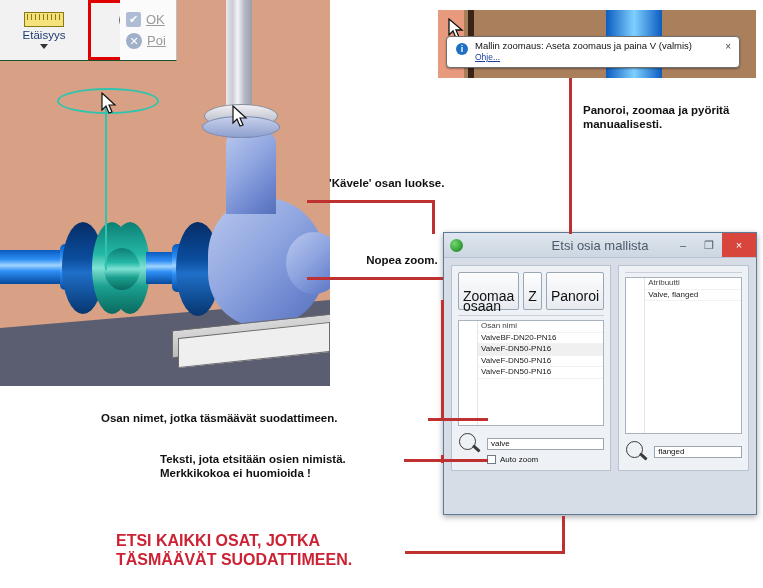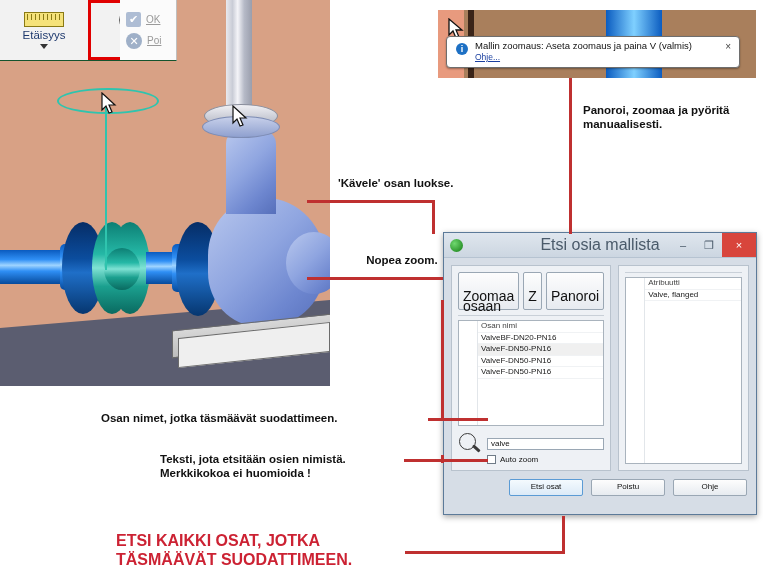--- a/index.html
+++ b/index.html
@@ -36,41 +36,41 @@
      background:repeating-linear-gradient(to right,#8a7a14 0 1px,transparent 1px 4px);}
   .caret{width:0;height:0;border-left:4px solid transparent;border-right:4px solid transparent;border-top:5px solid #333;margin-top:1px;}
   .mag{position:relative;width:26px;height:26px;}
   .mag::before{content:"";position:absolute;left:0;top:0;width:20px;height:20px;border:2px solid #5c5c5c;border-radius:50%;box-sizing:border-box;}
   .mag::after{content:"";position:absolute;left:16px;top:17px;width:9px;height:3px;background:#5c5c5c;transform:rotate(42deg);border-radius:1px;}
   #etsi-cell{border:3px solid #e00000;box-sizing:border-box;}
   #ok-panel{left:120px;top:0;width:56px;height:60px;background:#fbfbfb;display:flex;flex-direction:column;justify-content:center;gap:6px;padding-left:6px;box-sizing:border-box;}
   .okrow{display:flex;align-items:center;gap:5px;}
   .okbox{width:15px;height:15px;background:#aebdd4;border-radius:2px;color:#fff;font-size:11px;line-height:15px;text-align:center;}
   .xcirc{width:16px;height:16px;background:#9fb0c8;border-radius:50%;color:#fff;font-size:11px;line-height:16px;text-align:center;}
-  .oklabel{font-size:10px;color:#9a9a9a;text-decoration:underline;}
+  .oklabel{font-size:13px;color:#9a9a9a;text-decoration:underline;}
 
   
   #mini{left:438px;top:10px;width:318px;height:68px;overflow:hidden;border:0;}
   #mini-bg{position:absolute;inset:0;background:#a97f5c;}
   .mini-stripe{position:absolute;top:0;bottom:0;}
   .mini-tooltip{position:absolute;left:8px;top:26px;width:292px;height:30px;background:#fff;border:1px solid #6e6e6e;border-radius:4px;
      box-shadow:0 1px 2px rgba(0,0,0,.35);}
   .mini-tip-text{position:absolute;left:28px;top:3px;font-size:9.5px;color:#111;white-space:nowrap;}
   .mini-tip-link{position:absolute;left:28px;top:15px;font-size:8.5px;color:#1a3fa0;text-decoration:underline;}
   .mini-info{position:absolute;left:9px;top:6px;width:12px;height:12px;border-radius:50%;background:#1d70c4;color:#fff;font-size:9px;
      line-height:12px;text-align:center;font-weight:bold;}
   .mini-x{position:absolute;right:8px;top:4px;font-size:10px;color:#444;}
 
   
   #dialog{left:443px;top:232px;width:314px;height:283px;background:#d6dde6;border:1px solid #5c7a99;
      box-shadow:0 2px 6px rgba(0,0,0,.35);box-sizing:border-box;}
   #dlg-title{height:24px;background:linear-gradient(to bottom,#dfe6ee,#ccd6e1);display:flex;align-items:center;position:relative;
      border-bottom:1px solid #b6c3d1;}
   .dlg-icon{width:13px;height:13px;border-radius:50%;background:radial-gradient(circle at 35% 35%,#6fd86f,#137a13);margin-left:6px;}
-  .dlg-title-text{position:absolute;left:0;right:0;text-align:center;font-size:16px;color:#4a5a6a;}
+  .dlg-title-text{position:absolute;left:0;right:0;text-align:center;font-size:13px;color:#4a5a6a;}
   .dlg-btns{position:absolute;right:0;top:0;display:flex;height:24px;}
   .dlg-btn{width:26px;display:flex;align-items:center;justify-content:center;font-size:11px;color:#4a5a6a;}
   .dlg-close{width:34px;background:#d8453c;color:#fff;}
   #dlg-body{padding:7px;box-sizing:border-box;height:259px;}
   .panes{display:flex;gap:7px;height:206px;}
   .pane{background:#eef1f5;border:1px solid #b8c2cd;box-sizing:border-box;padding:6px;flex:1;display:flex;flex-direction:column;}
   .pane-left{flex:0 0 146px;}
   .btnrow{display:flex;gap:4px;justify-content:center;margin-bottom:5px;}
   .wbtn{background:linear-gradient(to bottom,#fdfdfd,#e7ebf0);border:1px solid #9aa7b4;border-radius:2px;font-size:14px;color:#111;
     padding:18px 4px;box-sizing:border-box;height:14px;line-height:10px;cursor:default;font-family:"Liberation Sans",sans-serif;}
@@ -229,32 +229,33 @@
 
       <div class="pane">
         <div class="sep"></div>
         <div class="listbox">
           <div class="gutter"></div>
           <div class="rows">
             <div class="lrow header">Atribuutti</div>
             <div class="lrow">Valve, flanged</div>
           </div>
         </div>
+        <div class="searchrow">
+          <div class="mag2"></div>
+          <div style="flex:1;">
+            <input class="txtfield" value="flanged" style="">
+          </div>
+        </div>
       </div>
     </div>
 
-    <div class="footer">
-      <div class="fbtn primary">Etsi osat</div>
-      <div class="fbtn">Poistu</div>
-      <div class="fbtn">Ohje</div>
-    </div>
-  </div>
-</div>
-
-<div class="abs anno" style="left:338px;top:176px;width:180px;">'Kävele' osan luokse.</div>
+  </div>
+</div>
+
+<div class="abs anno" style="left:329px;top:176px;width:180px;">'Kävele' osan luokse.</div>
 <div class="rline h" style="left:307px;top:200px;width:128px;"></div>
 <div class="rline v" style="left:432px;top:200px;height:34px;"></div>
 
 <div class="abs anno" style="left:312px;top:253px;width:180px;text-align:center;">Nopea zoom.</div>
 <div class="rline h" style="left:307px;top:277px;width:136px;"></div>
 
 <div class="abs anno" style="left:583px;top:103px;width:190px;">Panoroi, zoomaa ja pyöritä
 manuaalisesti.</div>
 <div class="rline v" style="left:569px;top:78px;height:156px;"></div>
 

